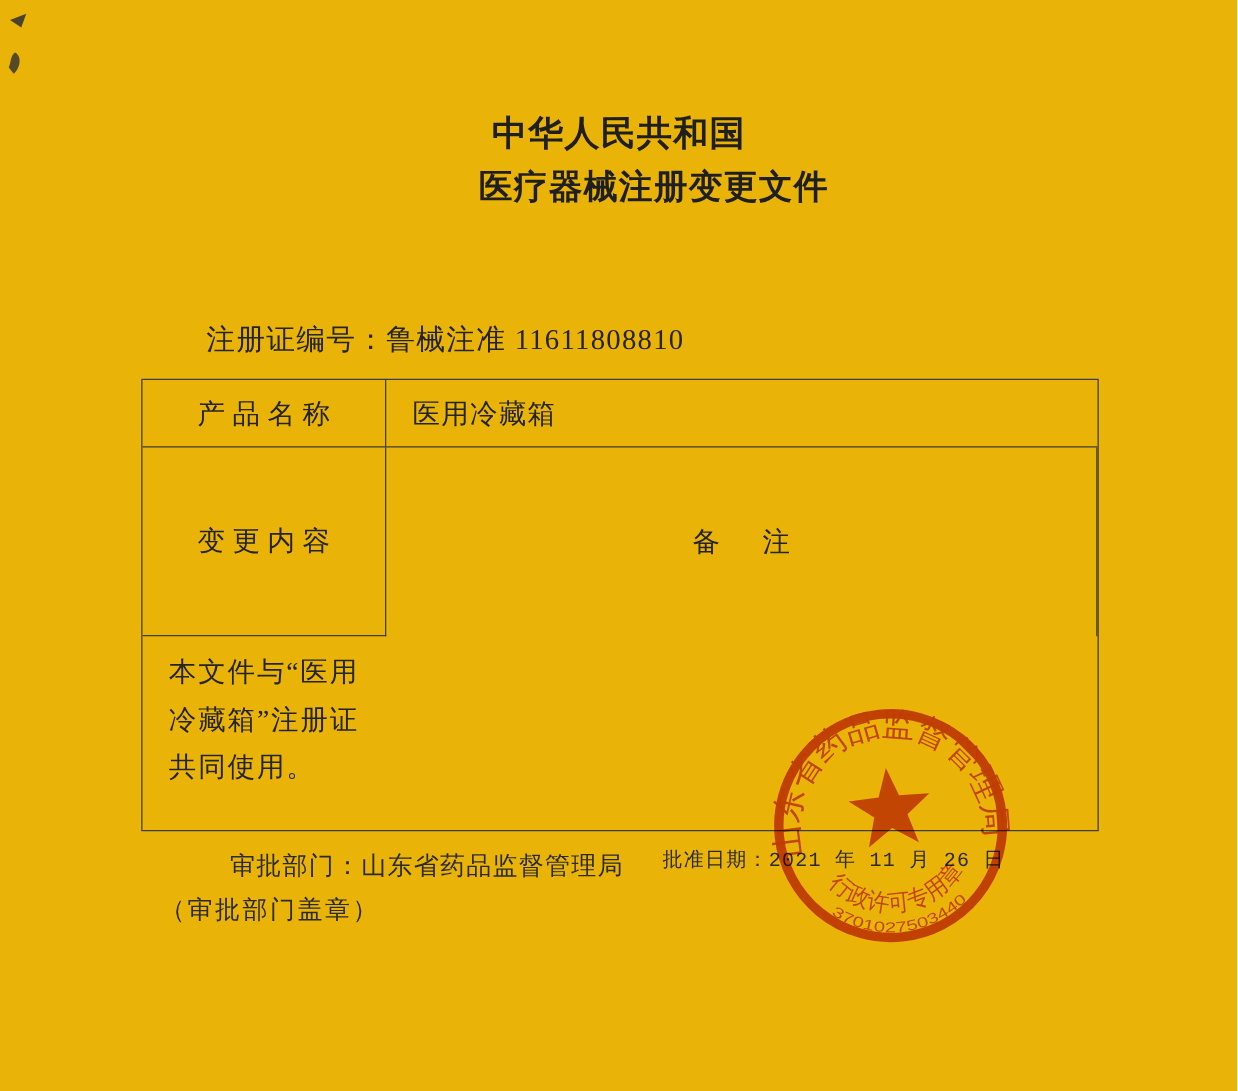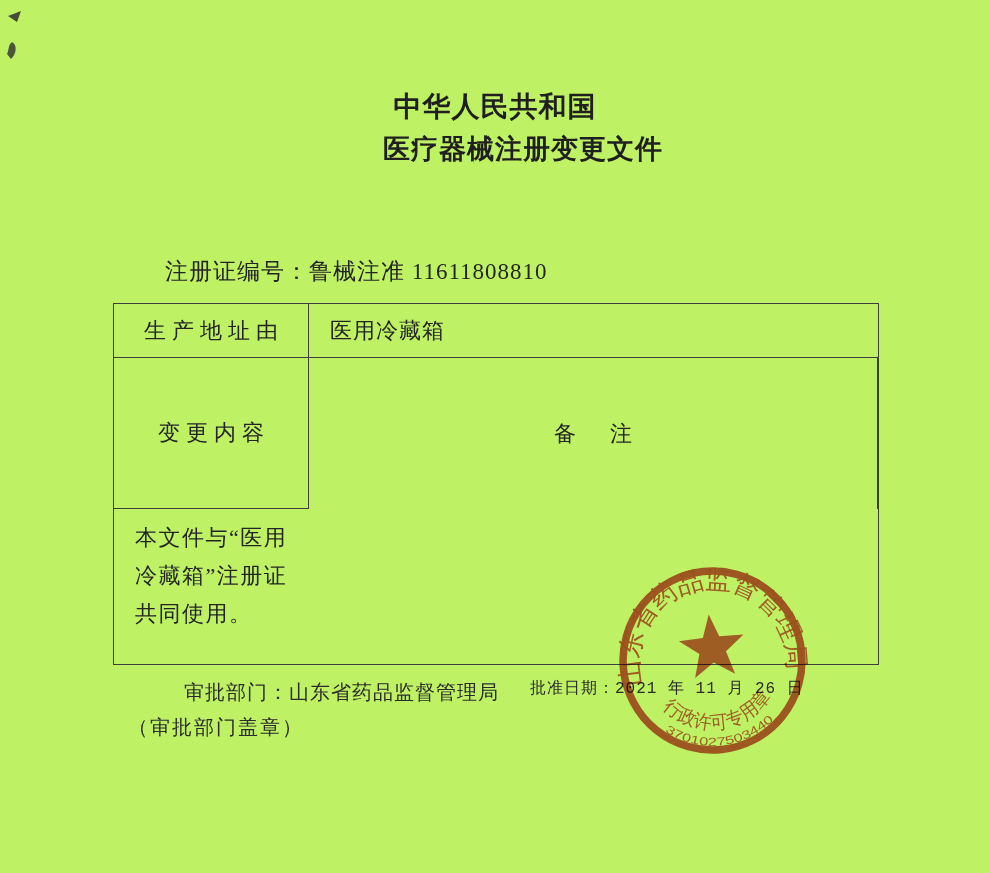--- a/index.html
+++ b/index.html
@@ -1,18 +1,18 @@
 <!DOCTYPE html>
 <html><head>
 <meta charset="utf-8">
 <style>
   html,body{margin:0;padding:0;background:#ffffff;}
   body{width:990px;height:873px;overflow:hidden;position:relative;
        font-family:"Liberation Serif", serif;color:#2b2b2b;}
-  .page{position:absolute;inset:0;background:#bef264;}
+  .page{position:absolute;inset:0;background:#eab308;}
 
   .abs{position:absolute;white-space:nowrap;}
 
   .title-line{left:0;width:990px;text-align:center;font-weight:bold;color:#1f1f1f;}
   .title-1{top:88px;font-size:28px;letter-spacing:1px;}
   .title-2{top:131px;font-size:27px;letter-spacing:1px;padding-left:28px;}
 
   .reg-line{left:165px;top:256px;font-size:23px;letter-spacing:1px;color:#242424;}
 
   
@@ -51,21 +51,21 @@
     <path d="M6,8 l13,-5 l-4,11 z" fill="#2f2f2f" opacity="0.85"></path>
     <path d="M10,34 c6,3 4,13 -1,17 l-4,-5 c2,-4 1,-9 5,-12 z" fill="#2f2f2f" opacity="0.8"></path>
   </svg>
 
   <div class="abs title-line title-1">中华人民共和国</div>
   <div class="abs title-line title-2">医疗器械注册变更文件</div>
 
   <div class="abs reg-line">注册证编号：鲁械注准 11611808810</div>
 
   <div class="doc-table">
-    <div class="cell label-cell">生产地址由</div>
+    <div class="cell label-cell">产品名称</div>
     <div class="cell value-col value-cell-single">医用冷藏箱</div>
 
     <div class="cell label-cell">变更内容</div>
 
     <div class="cell last-row label-cell">备　注</div>
     <div class="cell last-row value-col value-cell-top">本文件与“医用冷藏箱”注册证共同使用。</div>
   </div>
 
   <div class="abs footer-dept">审批部门：山东省药品监督管理局</div>
   <div class="abs footer-date">批准日期：2021 年 11 月 26 日</div>

